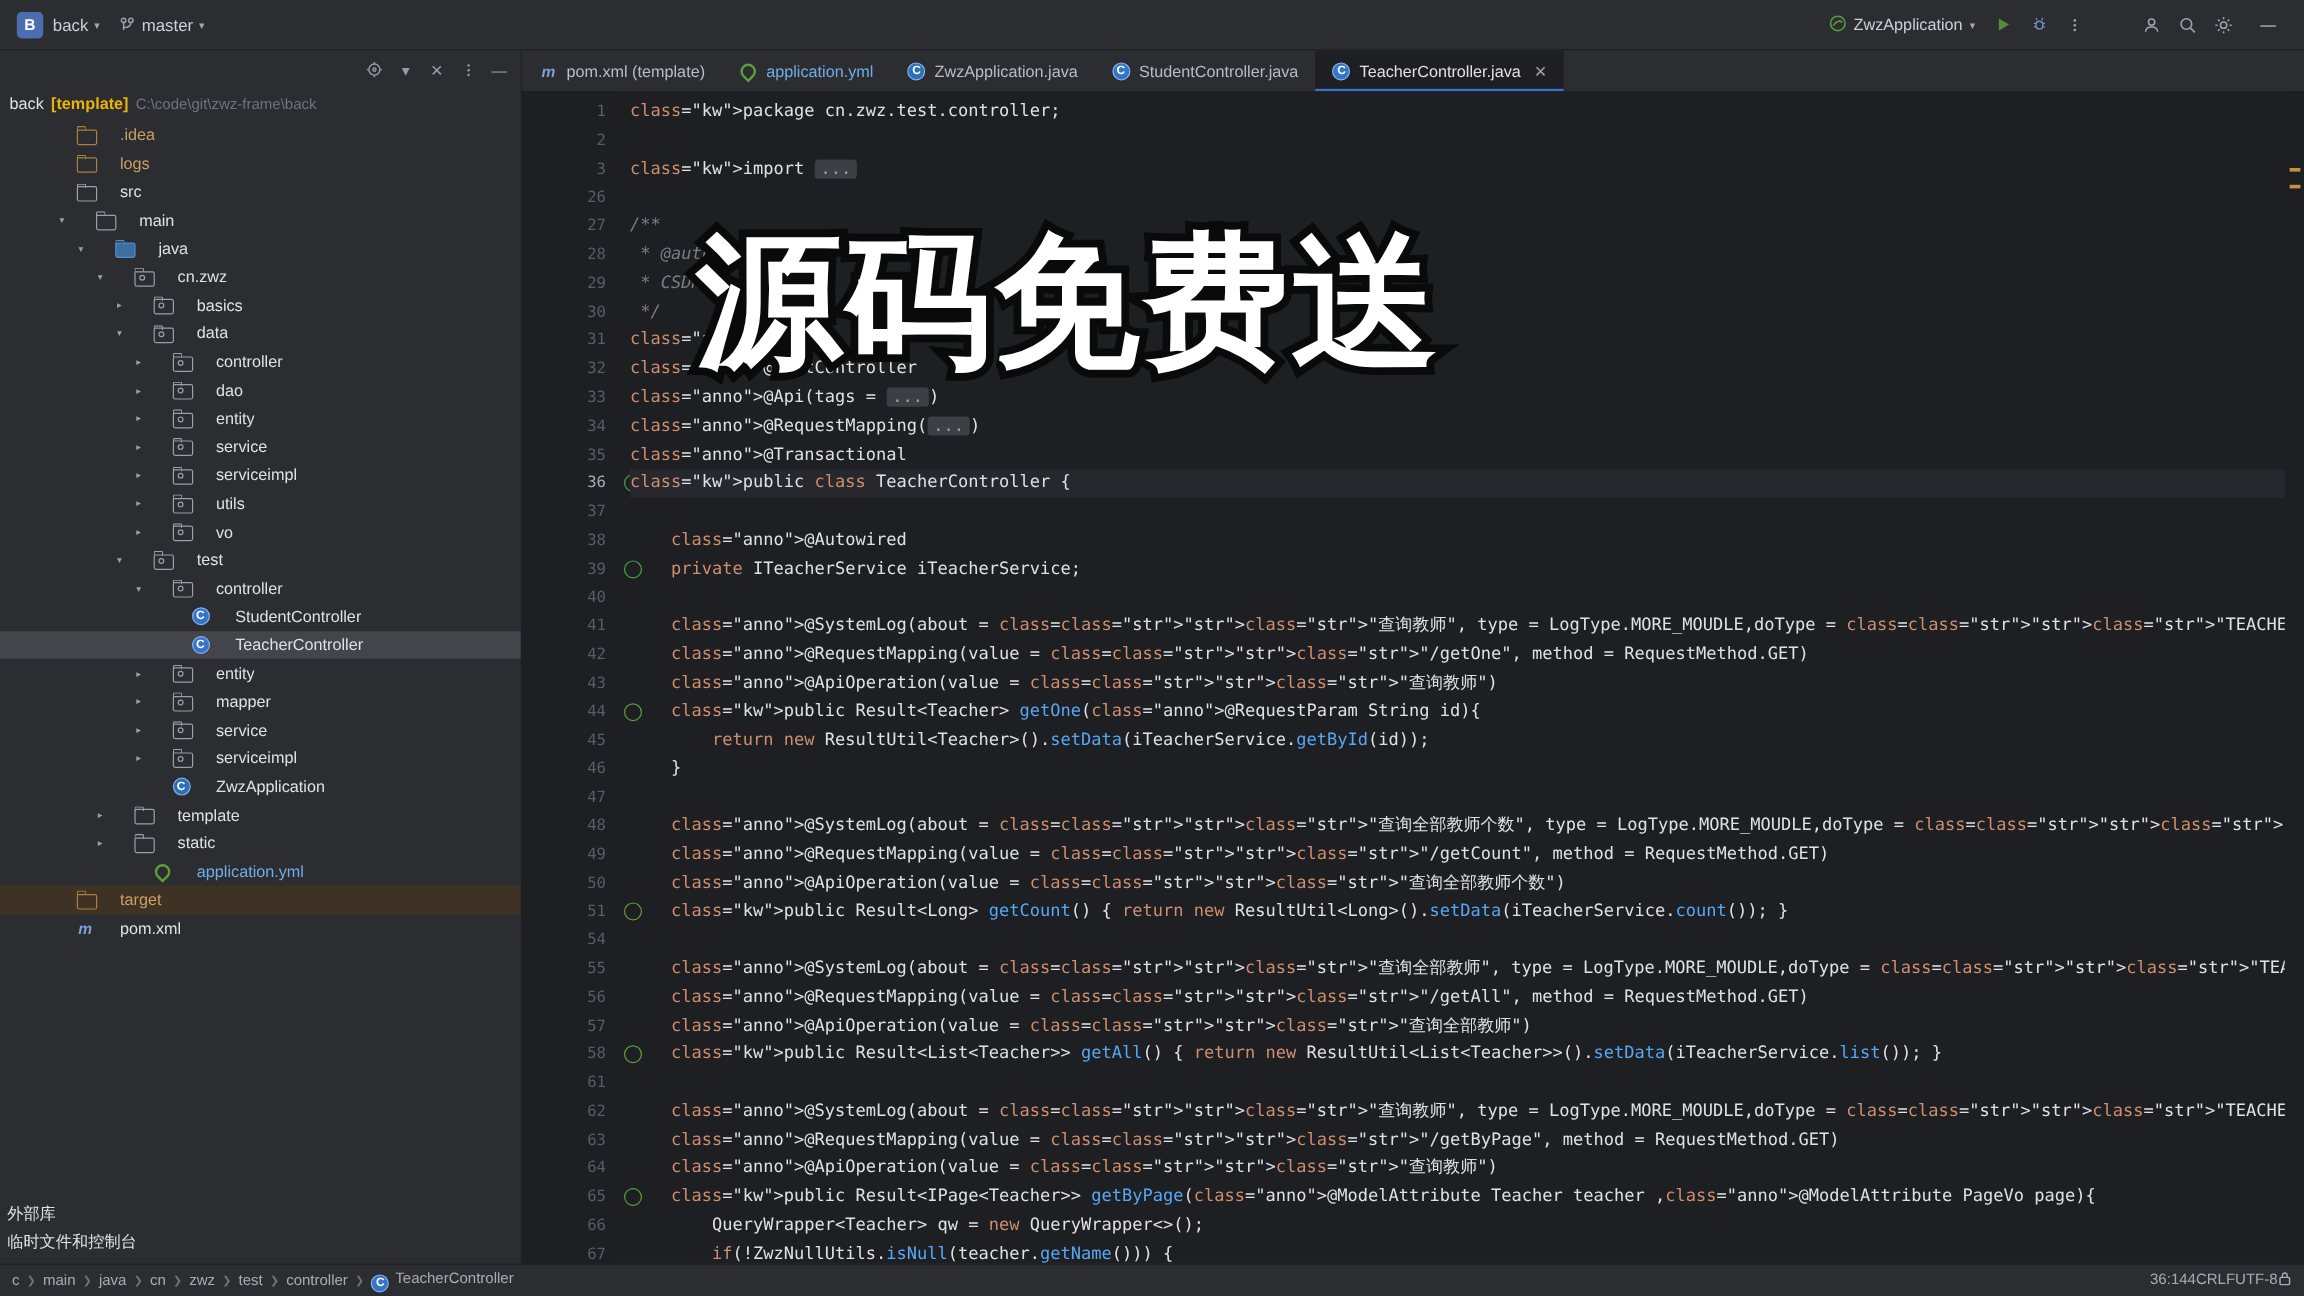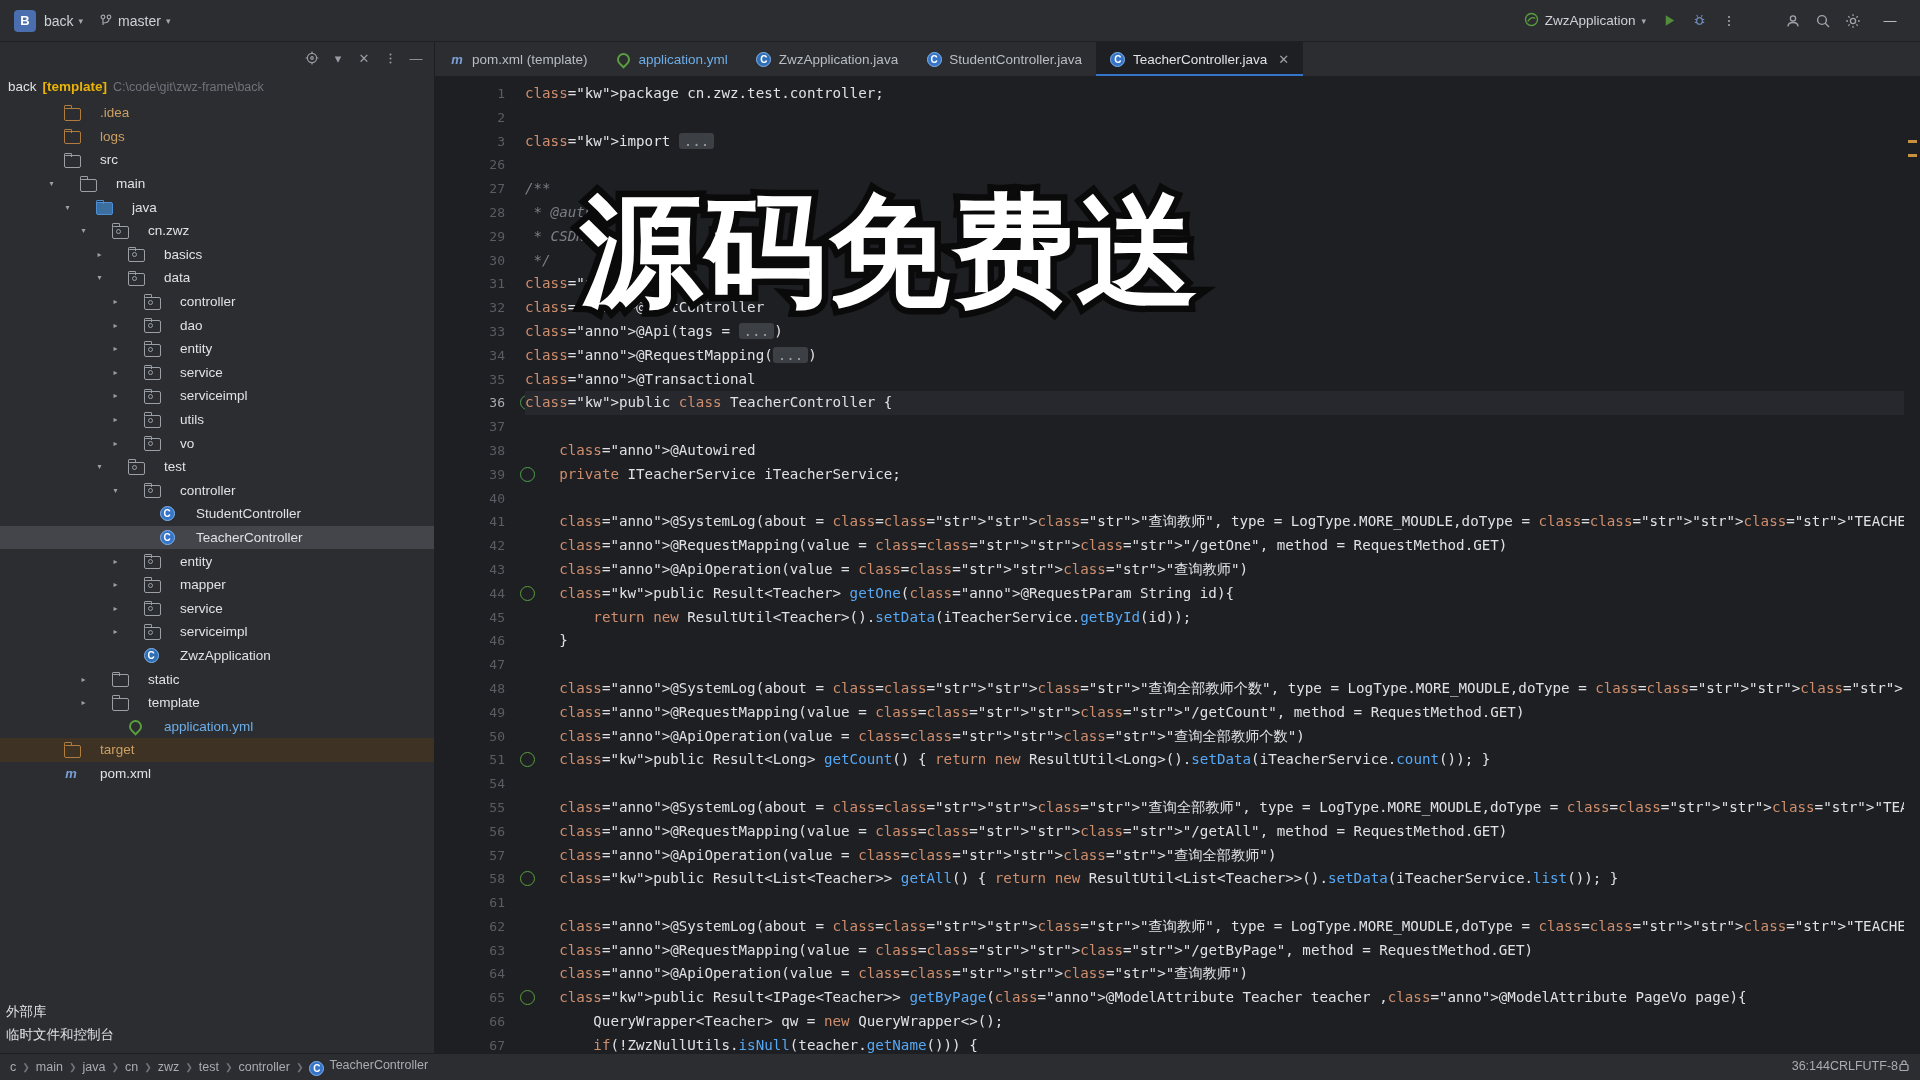--- a/index.html
+++ b/index.html
@@ -525,29 +525,29 @@
               <span class="cls-ico" style="background:#2f6fb5">C</span>
             </span>
             <span class="lbl ">ZwzApplication</span>
           </div>
           <div class="row">
             <span style="width:56px;flex:0 0 56px"></span>
             <span class="arrow closed"></span>
             <span class="ico">
               <span class="f-ico"></span>
             </span>
+            <span class="lbl ">template</span>
+          </div>
+          <div class="row">
+            <span style="width:56px;flex:0 0 56px"></span>
+            <span class="arrow closed"></span>
+            <span class="ico">
+              <span class="f-ico"></span>
+            </span>
             <span class="lbl ">static</span>
-          </div>
-          <div class="row">
-            <span style="width:56px;flex:0 0 56px"></span>
-            <span class="arrow closed"></span>
-            <span class="ico">
-              <span class="f-ico"></span>
-            </span>
-            <span class="lbl ">template</span>
           </div>
           <div class="row">
             <span style="width:72px;flex:0 0 72px"></span>
             <span class="arrow"></span>
             <span class="ico">
               <span class="spring-ico">
                 <span class="leaf"></span>
               </span>
             </span>
             <span class="lbl blue">application.yml</span>

